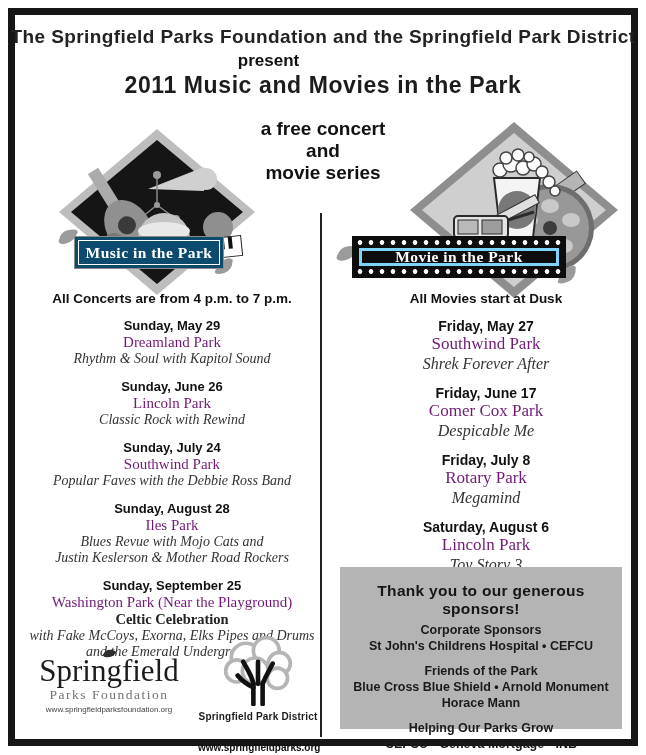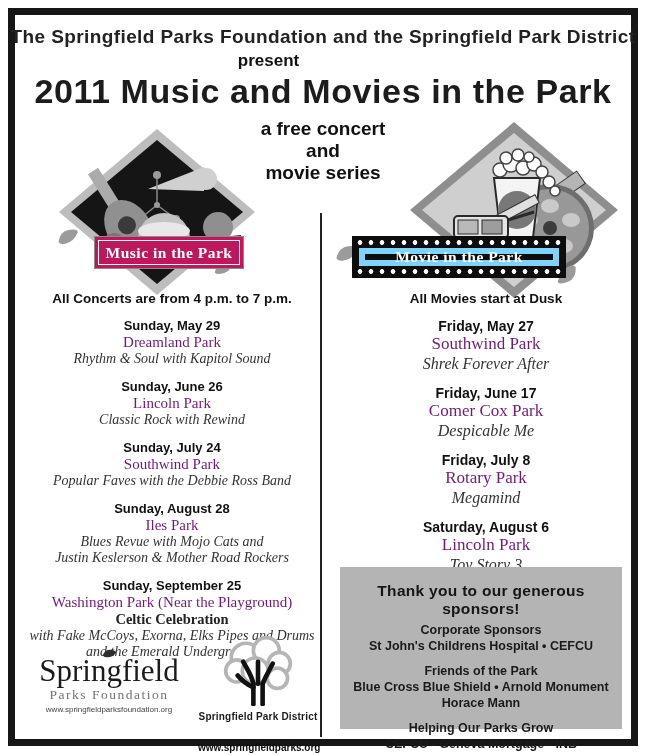--- a/index.html
+++ b/index.html
@@ -6,43 +6,43 @@
   .page{position:relative;width:646px;height:755px;background:#fff;overflow:hidden;
         font-family:"Liberation Sans",sans-serif;color:#1a1a1a;}
   .frame{position:absolute;left:8px;top:8px;width:630px;height:738px;
          border:7px solid #161616;box-sizing:border-box;}
   
   .hdr-presenters{position:absolute;top:26px;left:0;width:646px;text-align:center;
     font-size:19px;font-weight:bold;letter-spacing:.4px;color:#222;}
   .hdr-present{position:absolute;top:51px;left:0;width:537px;text-align:center;
     font-size:17px;font-weight:bold;color:#111;}
   .hdr-title{position:absolute;top:72px;left:0;width:646px;text-align:center;
-    font-size:34px;font-weight:bold;letter-spacing:.6px;color:#1c1c1c;}
+    font-size:23px;font-weight:bold;letter-spacing:.6px;color:#1c1c1c;}
   .tagline{position:absolute;top:118px;left:0;width:646px;text-align:center;
     font-size:19px;font-weight:bold;line-height:22px;color:#111;}
   .divider{position:absolute;left:320px;top:213px;width:2px;height:524px;background:#222;}
   
   .music-art{position:absolute;left:56px;top:127px;}
   .movie-art{position:absolute;left:408px;top:120px;}
   .leaf{position:absolute;}
   
   .music-banner{position:absolute;left:74px;top:236px;width:150px;height:33px;
-    background:#be185d;border:1px solid #8a8a8a;box-sizing:border-box;margin-left:20px;}
+    background:#0c4a6e;border:1px solid #8a8a8a;box-sizing:border-box;}
   .music-banner-inner{position:absolute;inset:3px;border:1px solid #fff;
     display:flex;align-items:center;justify-content:center;}
   .music-banner-inner span{font-family:"Liberation Serif",serif;font-weight:bold;
     font-size:15.5px;color:#fff;letter-spacing:.5px;white-space:nowrap;}
   .movie-banner{position:absolute;left:352px;top:236px;width:214px;height:42px;
     background:#0d0d0d;box-sizing:border-box;}
   .film-dots{position:absolute;left:4px;right:4px;height:7px;
     background-image:radial-gradient(circle at 4px 3.5px,#fff 2px,transparent 2.7px);
     background-size:11px 7px;background-repeat:repeat-x;}
   .film-dots.top{top:3px;} .film-dots.bottom{bottom:3px;}
   .movie-banner-inner{position:absolute;left:7px;right:7px;top:12px;bottom:12px;
-    border:6px solid #7dd3fc;display:flex;align-items:center;justify-content:center;}
+    border:3px solid #7dd3fc;display:flex;align-items:center;justify-content:center;}
   .movie-banner-inner span{font-family:"Liberation Serif",serif;font-weight:bold;
     font-size:15.5px;color:#fff;letter-spacing:.5px;white-space:nowrap;}
   
   .col{position:absolute;text-align:center;}
   .music-col{left:22px;top:291px;width:300px;}
   .movie-col{left:346px;top:291px;width:280px;}
   .note{font-size:13.5px;font-weight:bold;color:#111;}
   .event{margin-bottom:10px;margin-top:12px;}
   .evt-date{font-size:13px;font-weight:bold;line-height:15px;color:#111;}
   .evt-park{font-family:"Liberation Serif",serif;font-size:15px;line-height:18px;color:#701a75;}

